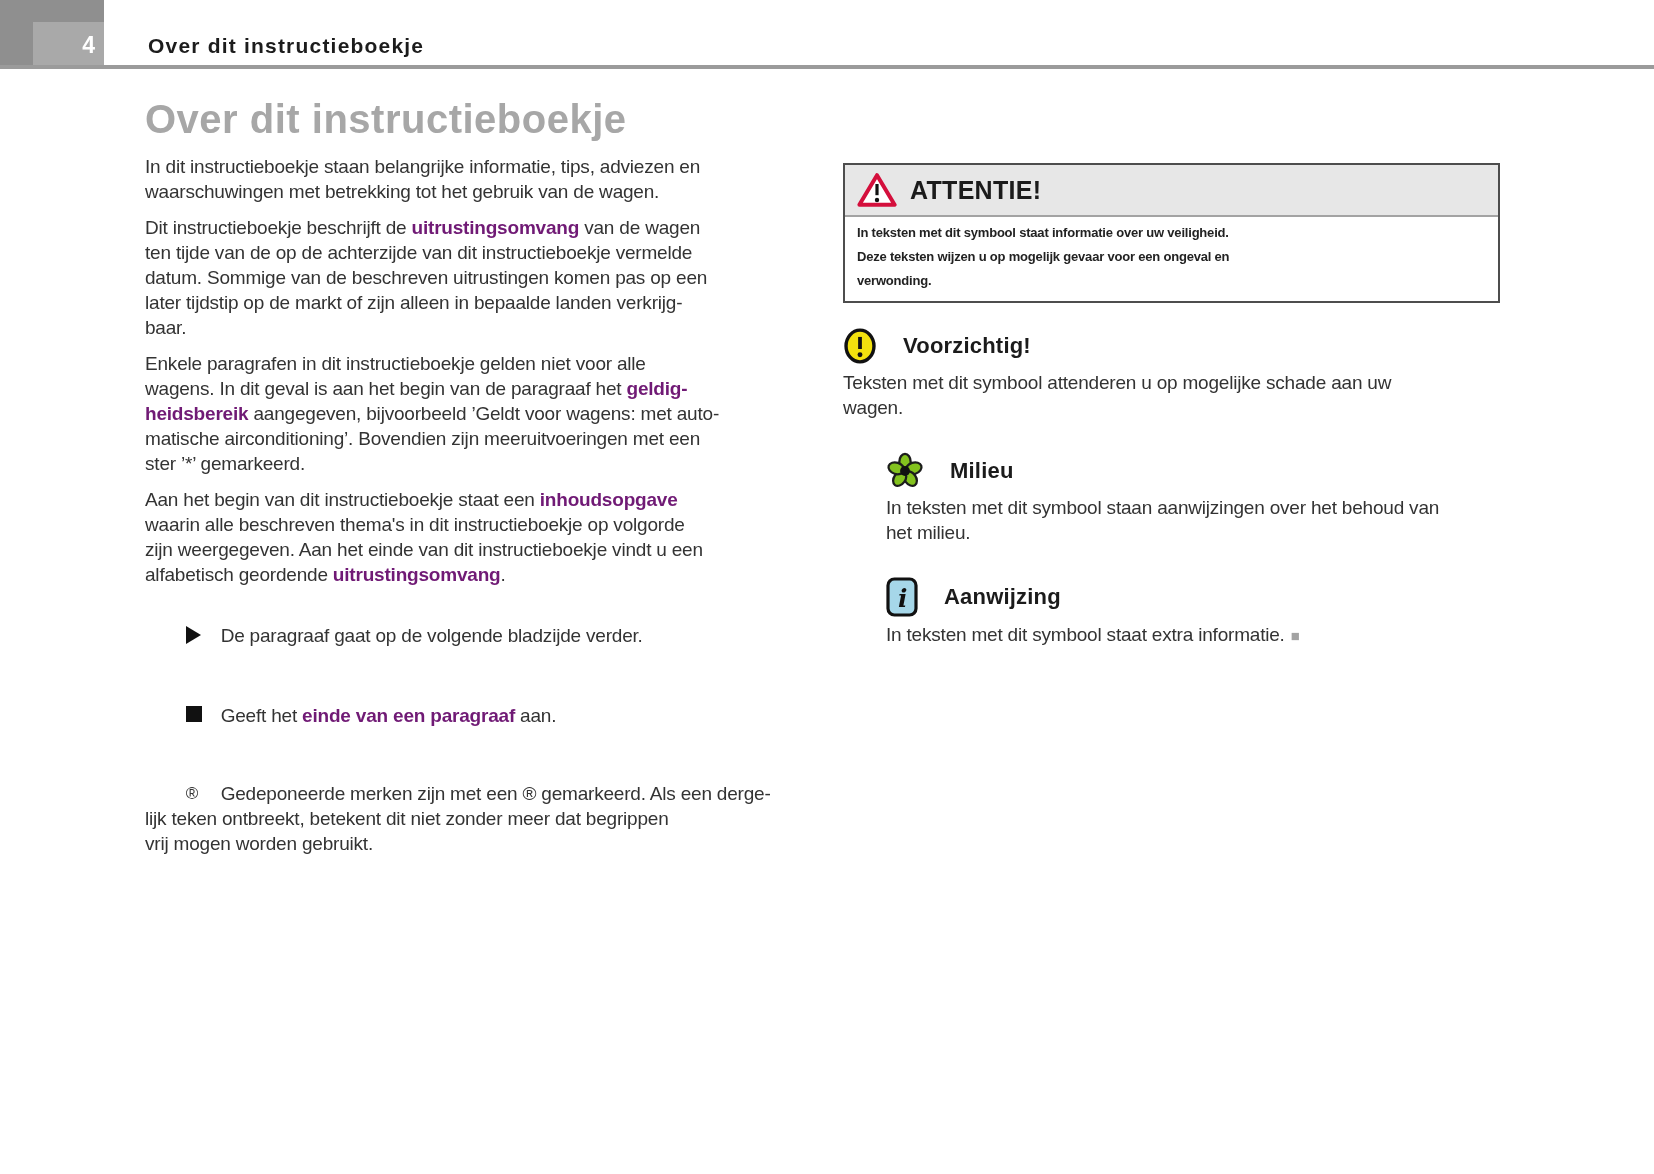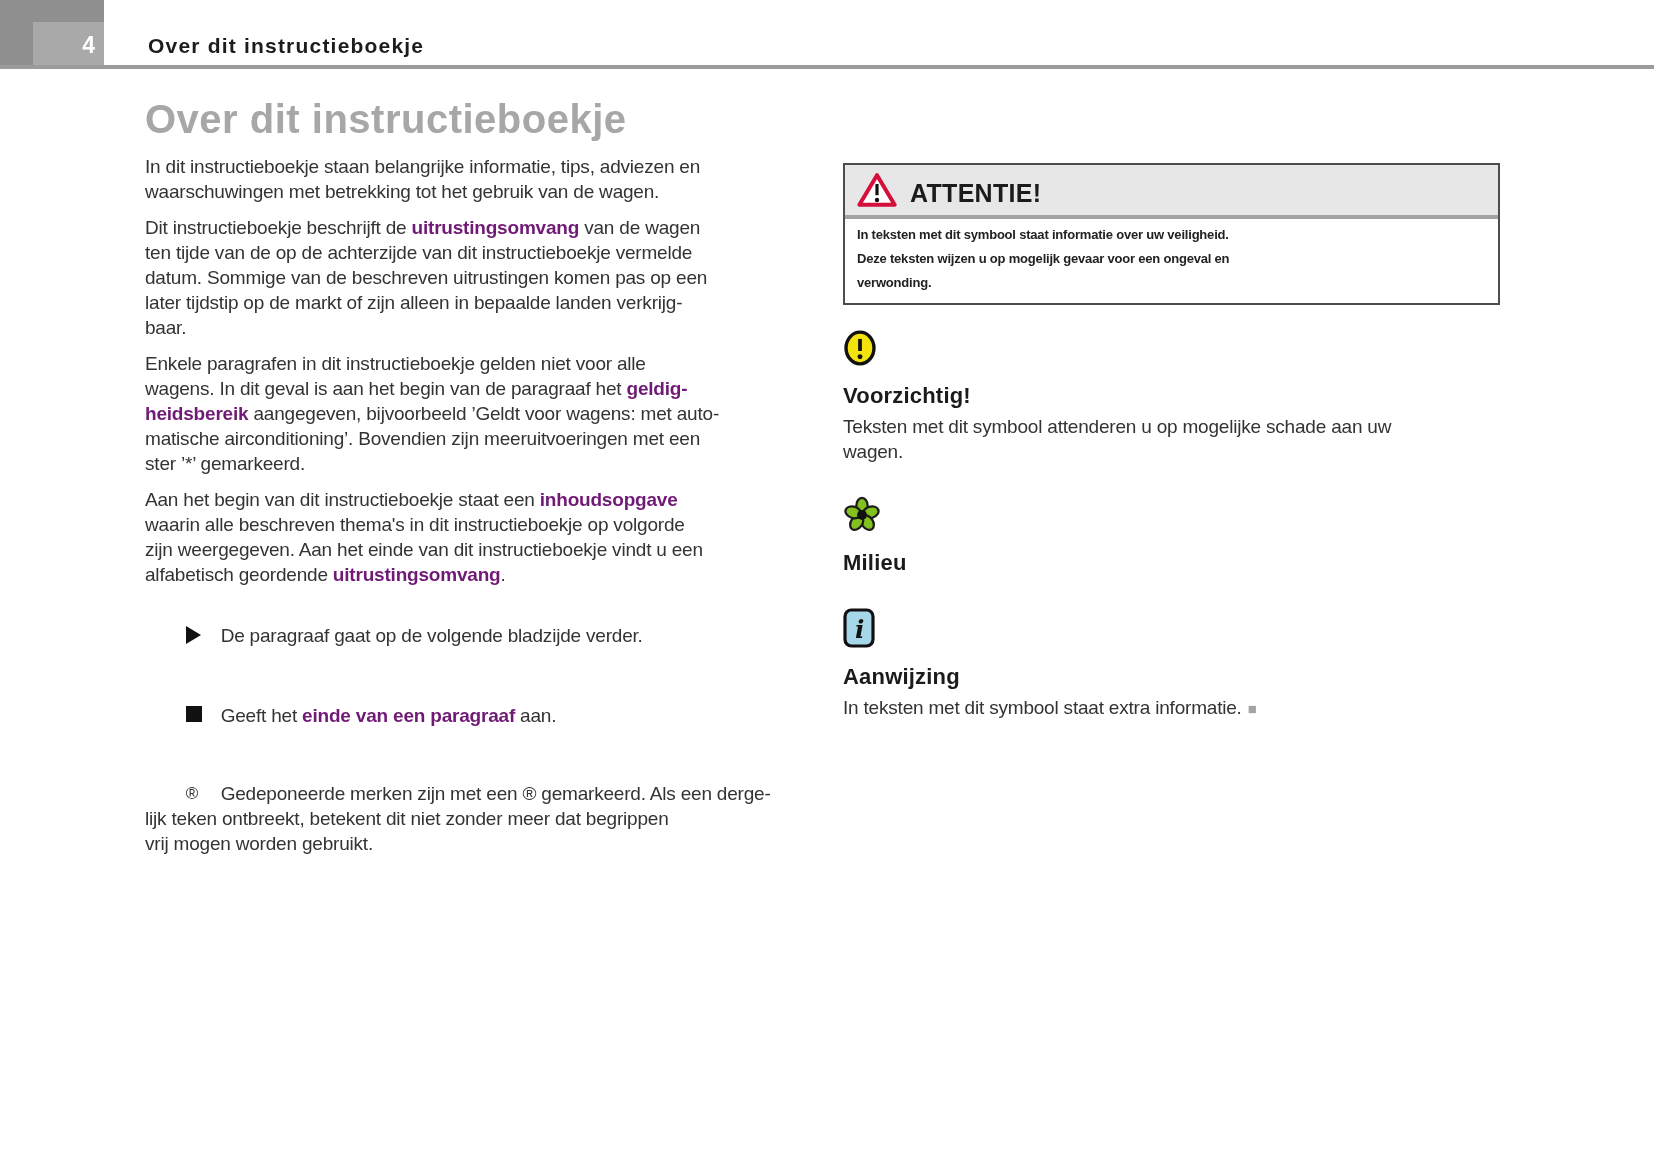--- a/index.html
+++ b/index.html
@@ -27,29 +27,29 @@
   .sym-cell{display:inline-block;width:35px;vertical-align:top;}
   .play-tri{display:inline-block;width:0;height:0;border-left:15px solid #111;
         border-top:9px solid transparent;border-bottom:9px solid transparent;
         margin-top:3px;}
   .black-square{display:inline-block;width:16px;height:16px;background:#111;margin-top:3px;}
   .reg-mark{font-size:17px;}
 
   
   .col-right{position:absolute;left:843px;top:163px;width:657px;}
   .attention-box{border:2px solid #4d4d4d;margin-bottom:24px;}
-  .attention-head{display:flex;align-items:flex-end;gap:13px;background:#e7e7e7;
-        border-bottom:4px solid #a3a3a3;padding:7px 12px;}
+  .attention-head{display:flex;align-items:center;gap:13px;background:#e7e7e7;
+        border-bottom:2px solid #a3a3a3;padding:7px 12px;}
   .attention-title{font-size:25px;font-weight:bold;color:#1b1b1b;letter-spacing:0.3px;}
   .attention-body{padding:4px 12px 8px 12px;font-size:13px;line-height:24px;font-weight:bold;
         color:#222;letter-spacing:-0.2px;white-space:pre;}
 
   .warn-section{margin-top:24px;}
-  .warn-section.gap{margin-top:32px;}
-  .sec-head{display:flex;gap:16px;flex-direction:column;}
+  .warn-section.gap{margin-top:32px;margin-left:43px;}
+  .sec-head{display:flex;align-items:center;gap:26px;}
   .sec-title{font-size:22px;font-weight:bold;color:#1b1b1b;letter-spacing:0.2px;}
   .sec-body{margin-top:5px;font-size:19px;line-height:25px;color:#333;
         letter-spacing:-0.2px;white-space:pre;}
   .end-mark{color:#a3a3a3;font-size:15px;margin-left:6px;}
 </style>
 </head>
 <body>
 
 <div class="page">
 
@@ -131,20 +131,22 @@
             <ellipse cx="50" cy="26" rx="15" ry="21"></ellipse>
             <ellipse cx="73" cy="43" rx="15" ry="21" transform="rotate(72 73 43)"></ellipse>
             <ellipse cx="64" cy="70" rx="15" ry="21" transform="rotate(144 64 70)"></ellipse>
             <ellipse cx="36" cy="70" rx="15" ry="21" transform="rotate(216 36 70)"></ellipse>
             <ellipse cx="27" cy="43" rx="15" ry="21" transform="rotate(288 27 43)"></ellipse>
           </g>
           <circle cx="50" cy="50" r="13" fill="#111"></circle>
         </svg>
         <span class="sec-title">Milieu</span>
       </div>
+      <div class="sec-body">In teksten met dit symbool staan aanwijzingen over het behoud van
+het milieu.</div>
     </div>
 
     <div class="warn-section gap">
       <div class="sec-head">
         <svg width="32" height="40" viewBox="0 0 80 100">
             <rect x="5" y="5" width="70" height="90" rx="16" fill="#a6d7e9" stroke="#111" stroke-width="8"></rect>
             <text x="42" y="76" text-anchor="middle" font-family="DejaVu Serif, serif" font-style="italic" font-weight="bold" font-size="62" fill="#111">i</text>
           </svg>
         <span class="sec-title">Aanwijzing</span>
       </div>

